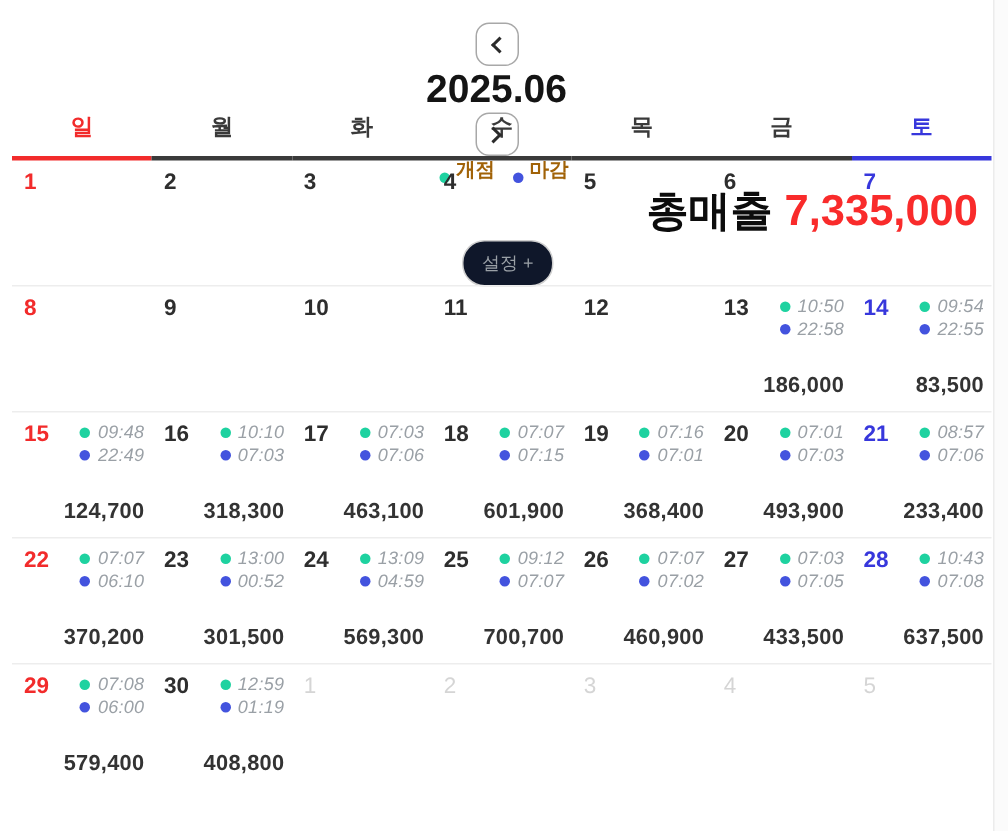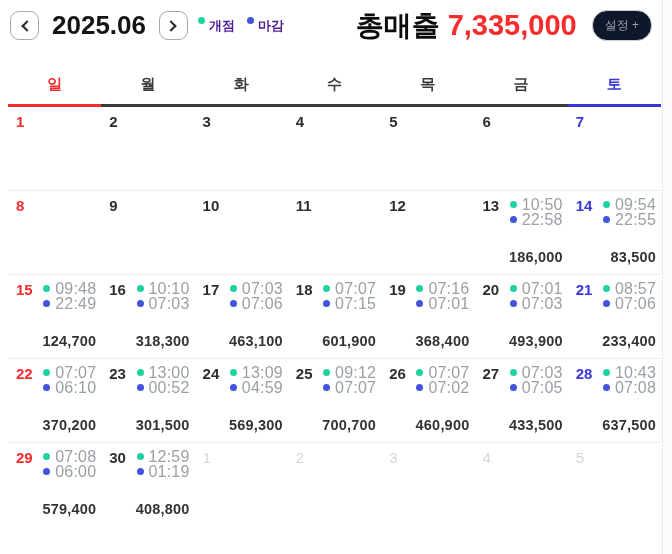--- a/index.html
+++ b/index.html
@@ -1,29 +1,29 @@
 <!DOCTYPE html>
 <html style="--open-color: #1ed2a0; --close-color: #4353de; --sun-color: #f22b2b; --sat-color: #3737dc; --total-color: #f92b2b; --wd-dark: #3a3a3a; --time-color: #9aa0a6; --sales-color: #333333; --muted-color: #d5d5d5; --divider-color: #ededed;"><head>
 <meta charset="utf-8">
 <style>
   * { margin:0; padding:0; box-sizing:border-box; }
   html,body { background:#fff; }
   body { font-family:"Liberation Sans","DejaVu Sans",sans-serif; }
   .app { position:relative; width:672px; height:554px; background:#fff; overflow:hidden; }
 
   
-  .topbar { display:flex; align-items:center; padding:7px 20px 0 10px; height:44px; }
+  .topbar { display:flex; align-items:center; padding:15px 20px 0 10px; height:44px;flex-direction:column; }
   .nav-btn { width:29px; height:29px; background:#fff; border:1.6px solid #a8a8a8; border-radius:9px;
              display:flex; align-items:center; justify-content:center; cursor:pointer; flex:0 0 auto; }
   .chev { width:8px; height:8px; border-top:2.2px solid #2b2b2b; border-right:2.2px solid #2b2b2b; display:inline-block; }
   .chev-left  { transform:rotate(-135deg); margin-left:4px; }
   .chev-right { transform:rotate(45deg);  margin-right:4px; }
   .month-title { font-size:26px; font-weight:800; color:#141414; margin:0 13px; letter-spacing:0px; }
   .legend { display:flex; align-items:center; gap:12px; margin-left:10px; }
-  .legend-item { display:flex; align-items:flex-start; gap:4px; font-size:13px; font-weight:700; color:#4c1d95; }
+  .legend-item { display:flex; align-items:flex-end; gap:4px; font-size:13px; font-weight:700; color:#a16207; }
   .dot { width:7px; height:7px; border-radius:50%; display:inline-block; }
   .dot-open  { background:var(--open-color); }
   .dot-close { background:var(--close-color); }
   .total { margin-left:auto; display:flex; align-items:baseline; gap:8px; }
   .total-label { font-size:28px; font-weight:700; color:#0c0c0c; }
   .total-value { font-size:29px; font-weight:700; color:var(--total-color); }
   .settings-btn { margin-left:15px; border:1px solid #cfcfcf; background:#0f172a; border-radius:15px;
                   padding:6px 12px; font-size:12px; color:#9aa0a6; cursor:pointer; white-space:nowrap; }
 
   
@@ -38,21 +38,21 @@
           border-bottom:1px solid var(--divider-color); position:relative; }
   .week:last-child { border-bottom:none; min-height:105px; }
 
   .cell { position:relative; cursor:pointer; }
   .daynum { position:absolute; top:7px; left:8px; font-size:15px; font-weight:700; color:#2e2e2e; line-height:16px; }
   .daynum.sun { color:var(--sun-color); }
   .daynum.sat { color:var(--sat-color); }
   .daynum.muted { color:var(--muted-color); font-weight:400; }
   .times { position:absolute; top:6px; right:5px; }
   .time-line { display:flex; align-items:center; justify-content:flex-end; gap:5px;
-               font-size:16px; font-weight:500; color:var(--time-color); line-height:15px; letter-spacing:0.2px; }
+               font-size:12px; font-weight:500; color:var(--time-color); line-height:15px; letter-spacing:0.2px;font-style:italic; }
   .sales { position:absolute; top:58px; right:5px; font-size:14.5px; font-weight:700;
            color:var(--sales-color); letter-spacing:0.2px; }
 
   
   .scroll-track { position:absolute; top:0; right:0; width:10px; height:554px;
                   background:#fbfbfb; border-left:1px solid #ececec; }
 </style>
 </head>
 <body>
 

